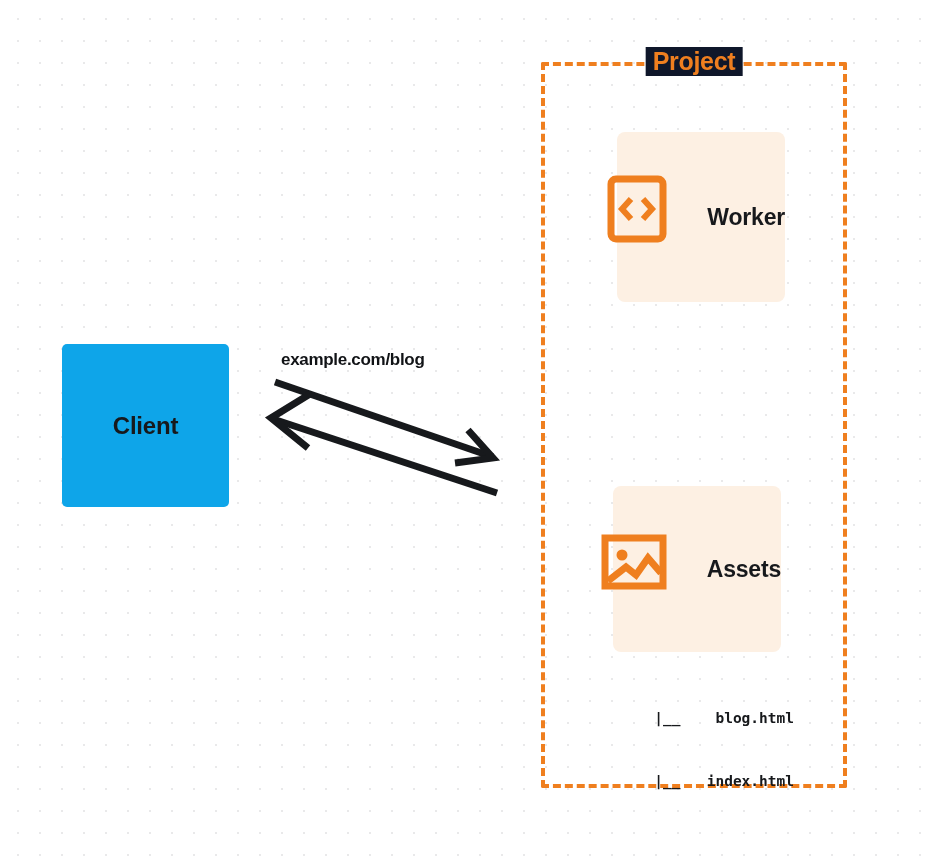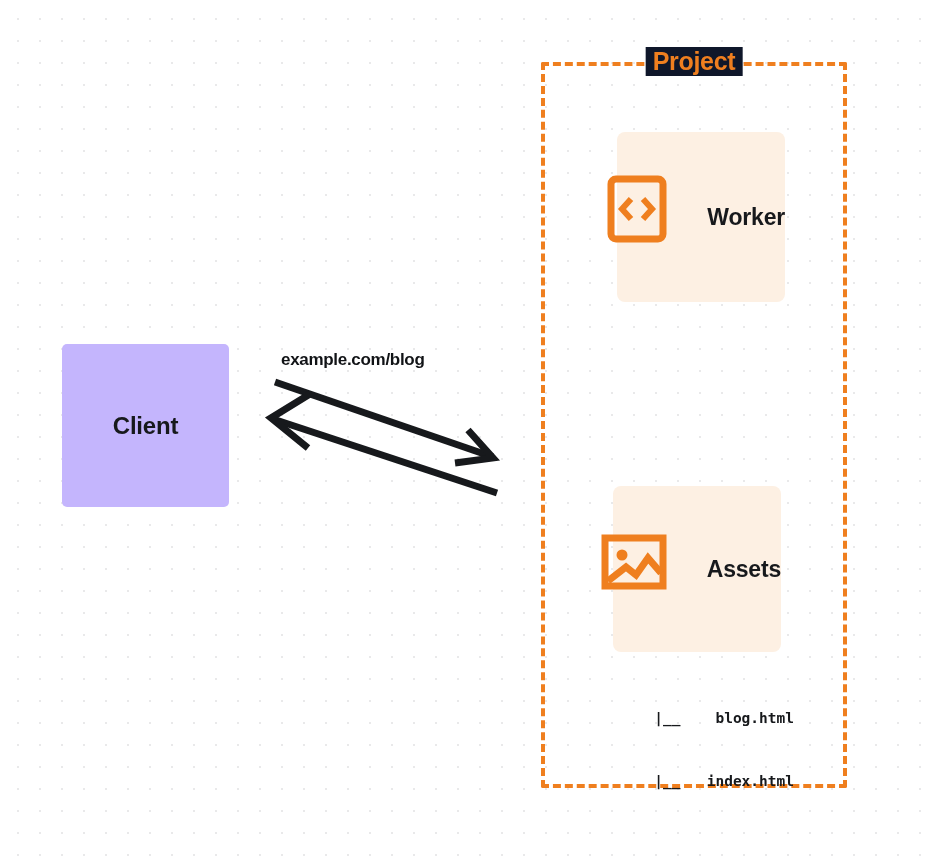--- a/index.html
+++ b/index.html
@@ -11,21 +11,21 @@
     background-position:7px 8px;
     font-family:"Liberation Sans", sans-serif;
     overflow:hidden;
     position:relative;
   }
   .stage{position:absolute;inset:0;}
 
   
   #client-node{
     position:absolute;left:62px;top:344px;width:167px;height:163px;
-    background:#c4b5fd;border-radius:5px;
+    background:#0ea5e9;border-radius:5px;
     display:flex;align-items:center;justify-content:center;
   }
   #client-node .node-label{
     font-size:24px;font-weight:700;color:#17191c;letter-spacing:-0.2px;
   }
 
   
   #connector{position:absolute;left:250px;top:330px;width:270px;height:190px;}
   #request-label{
     position:absolute;left:281px;top:338px;

